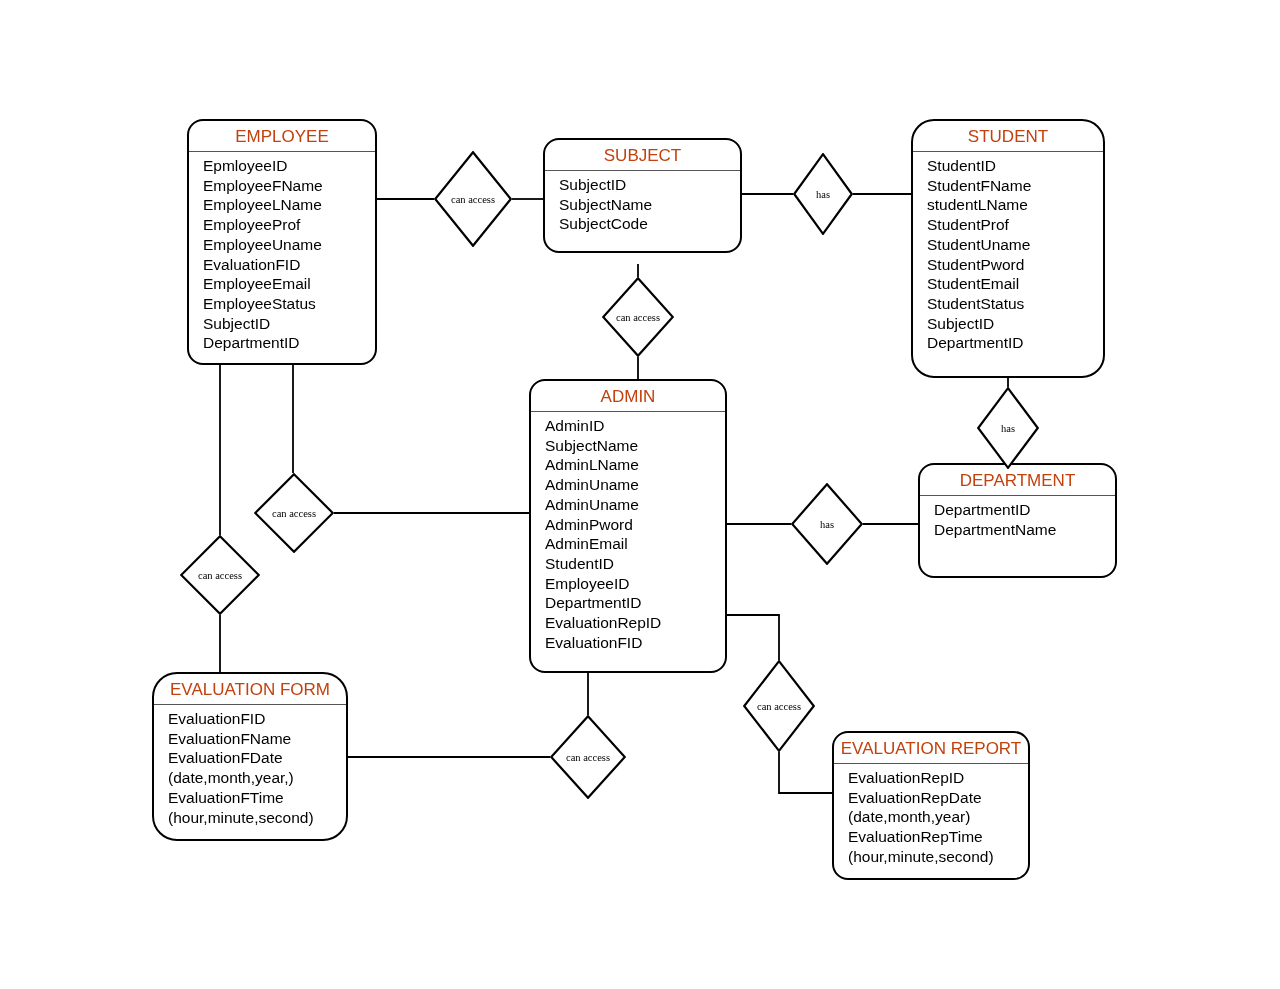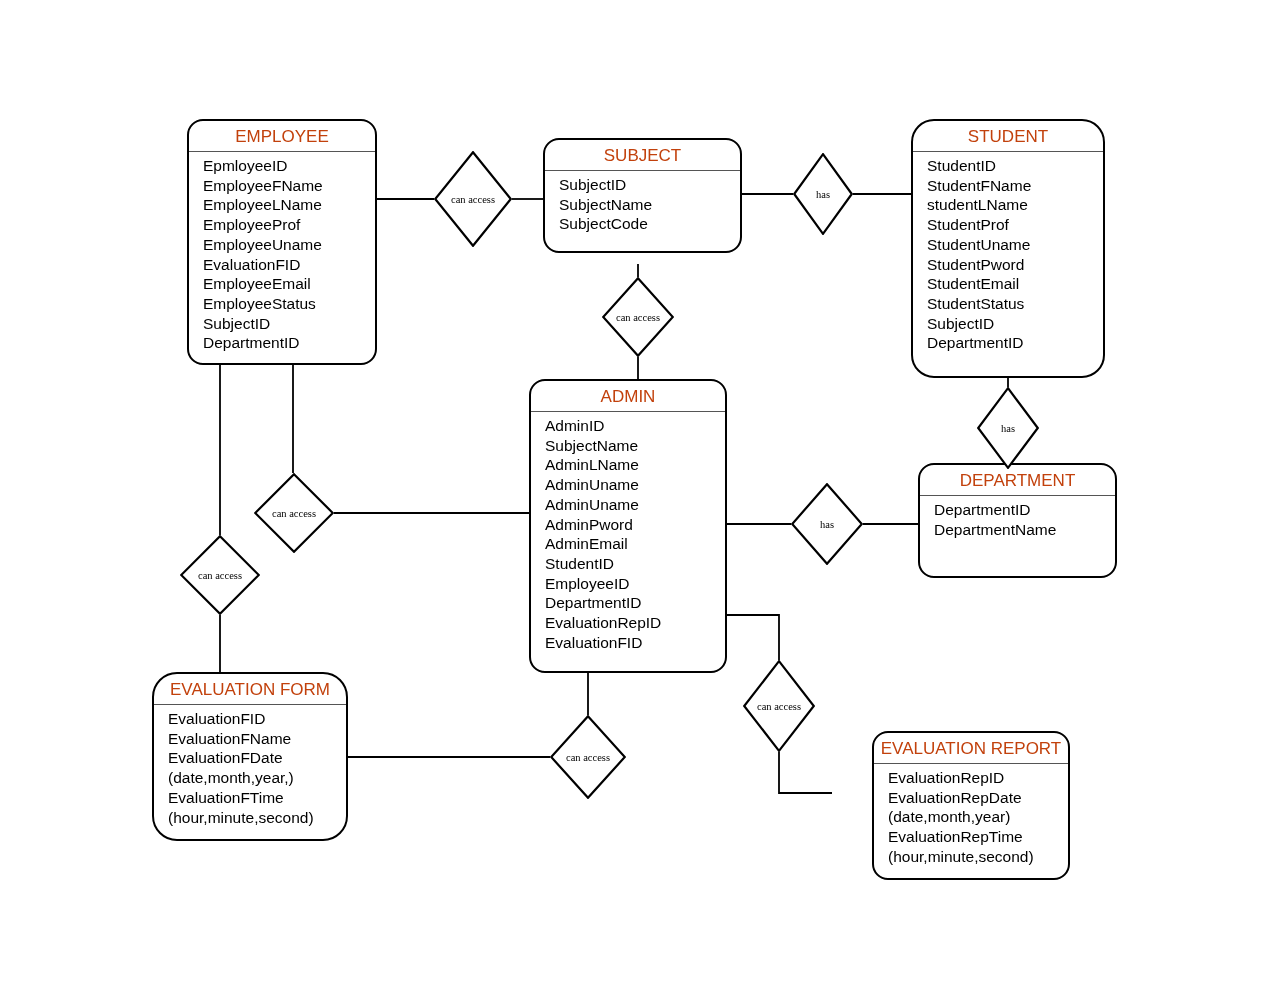--- a/index.html
+++ b/index.html
@@ -169,21 +169,21 @@
       <div class="entity-title">EVALUATION FORM</div>
       <div class="attr-list">
         <div class="attr">EvaluationFID</div>
         <div class="attr">EvaluationFName</div>
         <div class="attr">EvaluationFDate</div>
         <div class="attr">(date,month,year,)</div>
         <div class="attr">EvaluationFTime</div>
         <div class="attr">(hour,minute,second)</div>
       </div>
     </div>
-    <div class="entity" style="left: 832px; top: 731px; width: 198px; height: 149px; margin-left: 40px;">
+    <div class="entity" style="left: 832px; top: 731px; width: 198px; height: 149px;">
       <div class="entity-title">EVALUATION REPORT</div>
       <div class="attr-list">
         <div class="attr">EvaluationRepID</div>
         <div class="attr">EvaluationRepDate</div>
         <div class="attr">(date,month,year)</div>
         <div class="attr">EvaluationRepTime</div>
         <div class="attr">(hour,minute,second)</div>
       </div>
     </div>
     <div class="relationship" style="left: 434px; top: 151px; width: 78px; height: 96px;">

